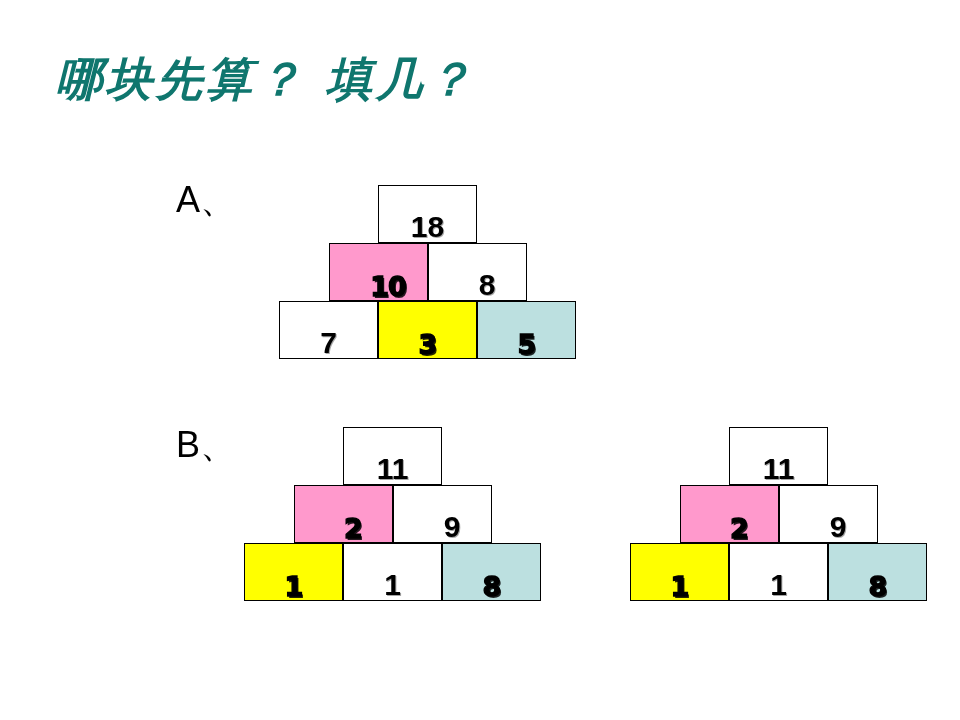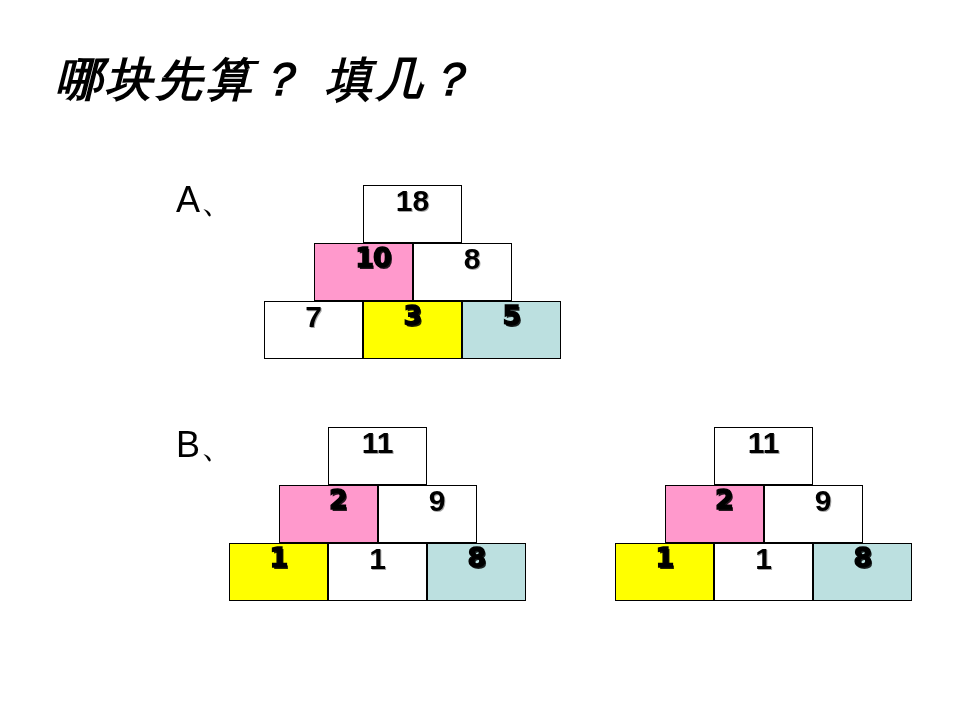--- a/index.html
+++ b/index.html
@@ -19,21 +19,21 @@
   
   #slide-title {
     position: absolute;
     left: 56px;
     top: 56px;
     font-family: "DejaVu Sans", sans-serif;
     font-size: 46px;
     font-weight: bold;
     font-style: italic;
     letter-spacing: 4px;
-    color: #000000;
+    color: #0f766e;
     white-space: nowrap;
     line-height: 1;
   }
 
   
   .section-letter {
     position: absolute;
     font-family: "Liberation Sans", sans-serif;
     font-size: 36px;
     font-weight: normal;
@@ -46,23 +46,24 @@
 
   
   .pyramid {
     position: absolute;
   }
   .block {
     position: absolute;
     box-sizing: border-box;
     border: 1px solid #000000;
     display: flex;
-    align-items: flex-start;
+    align-items: flex-end;
     justify-content: center;
     background: #ffffff;
+    margin-left: 15px;
   }
   .block .num {
     font-family: "Liberation Sans", sans-serif;
     font-weight: bold;
     color: #000000;
     line-height: 1;
     user-select: none;
   }
 
   

